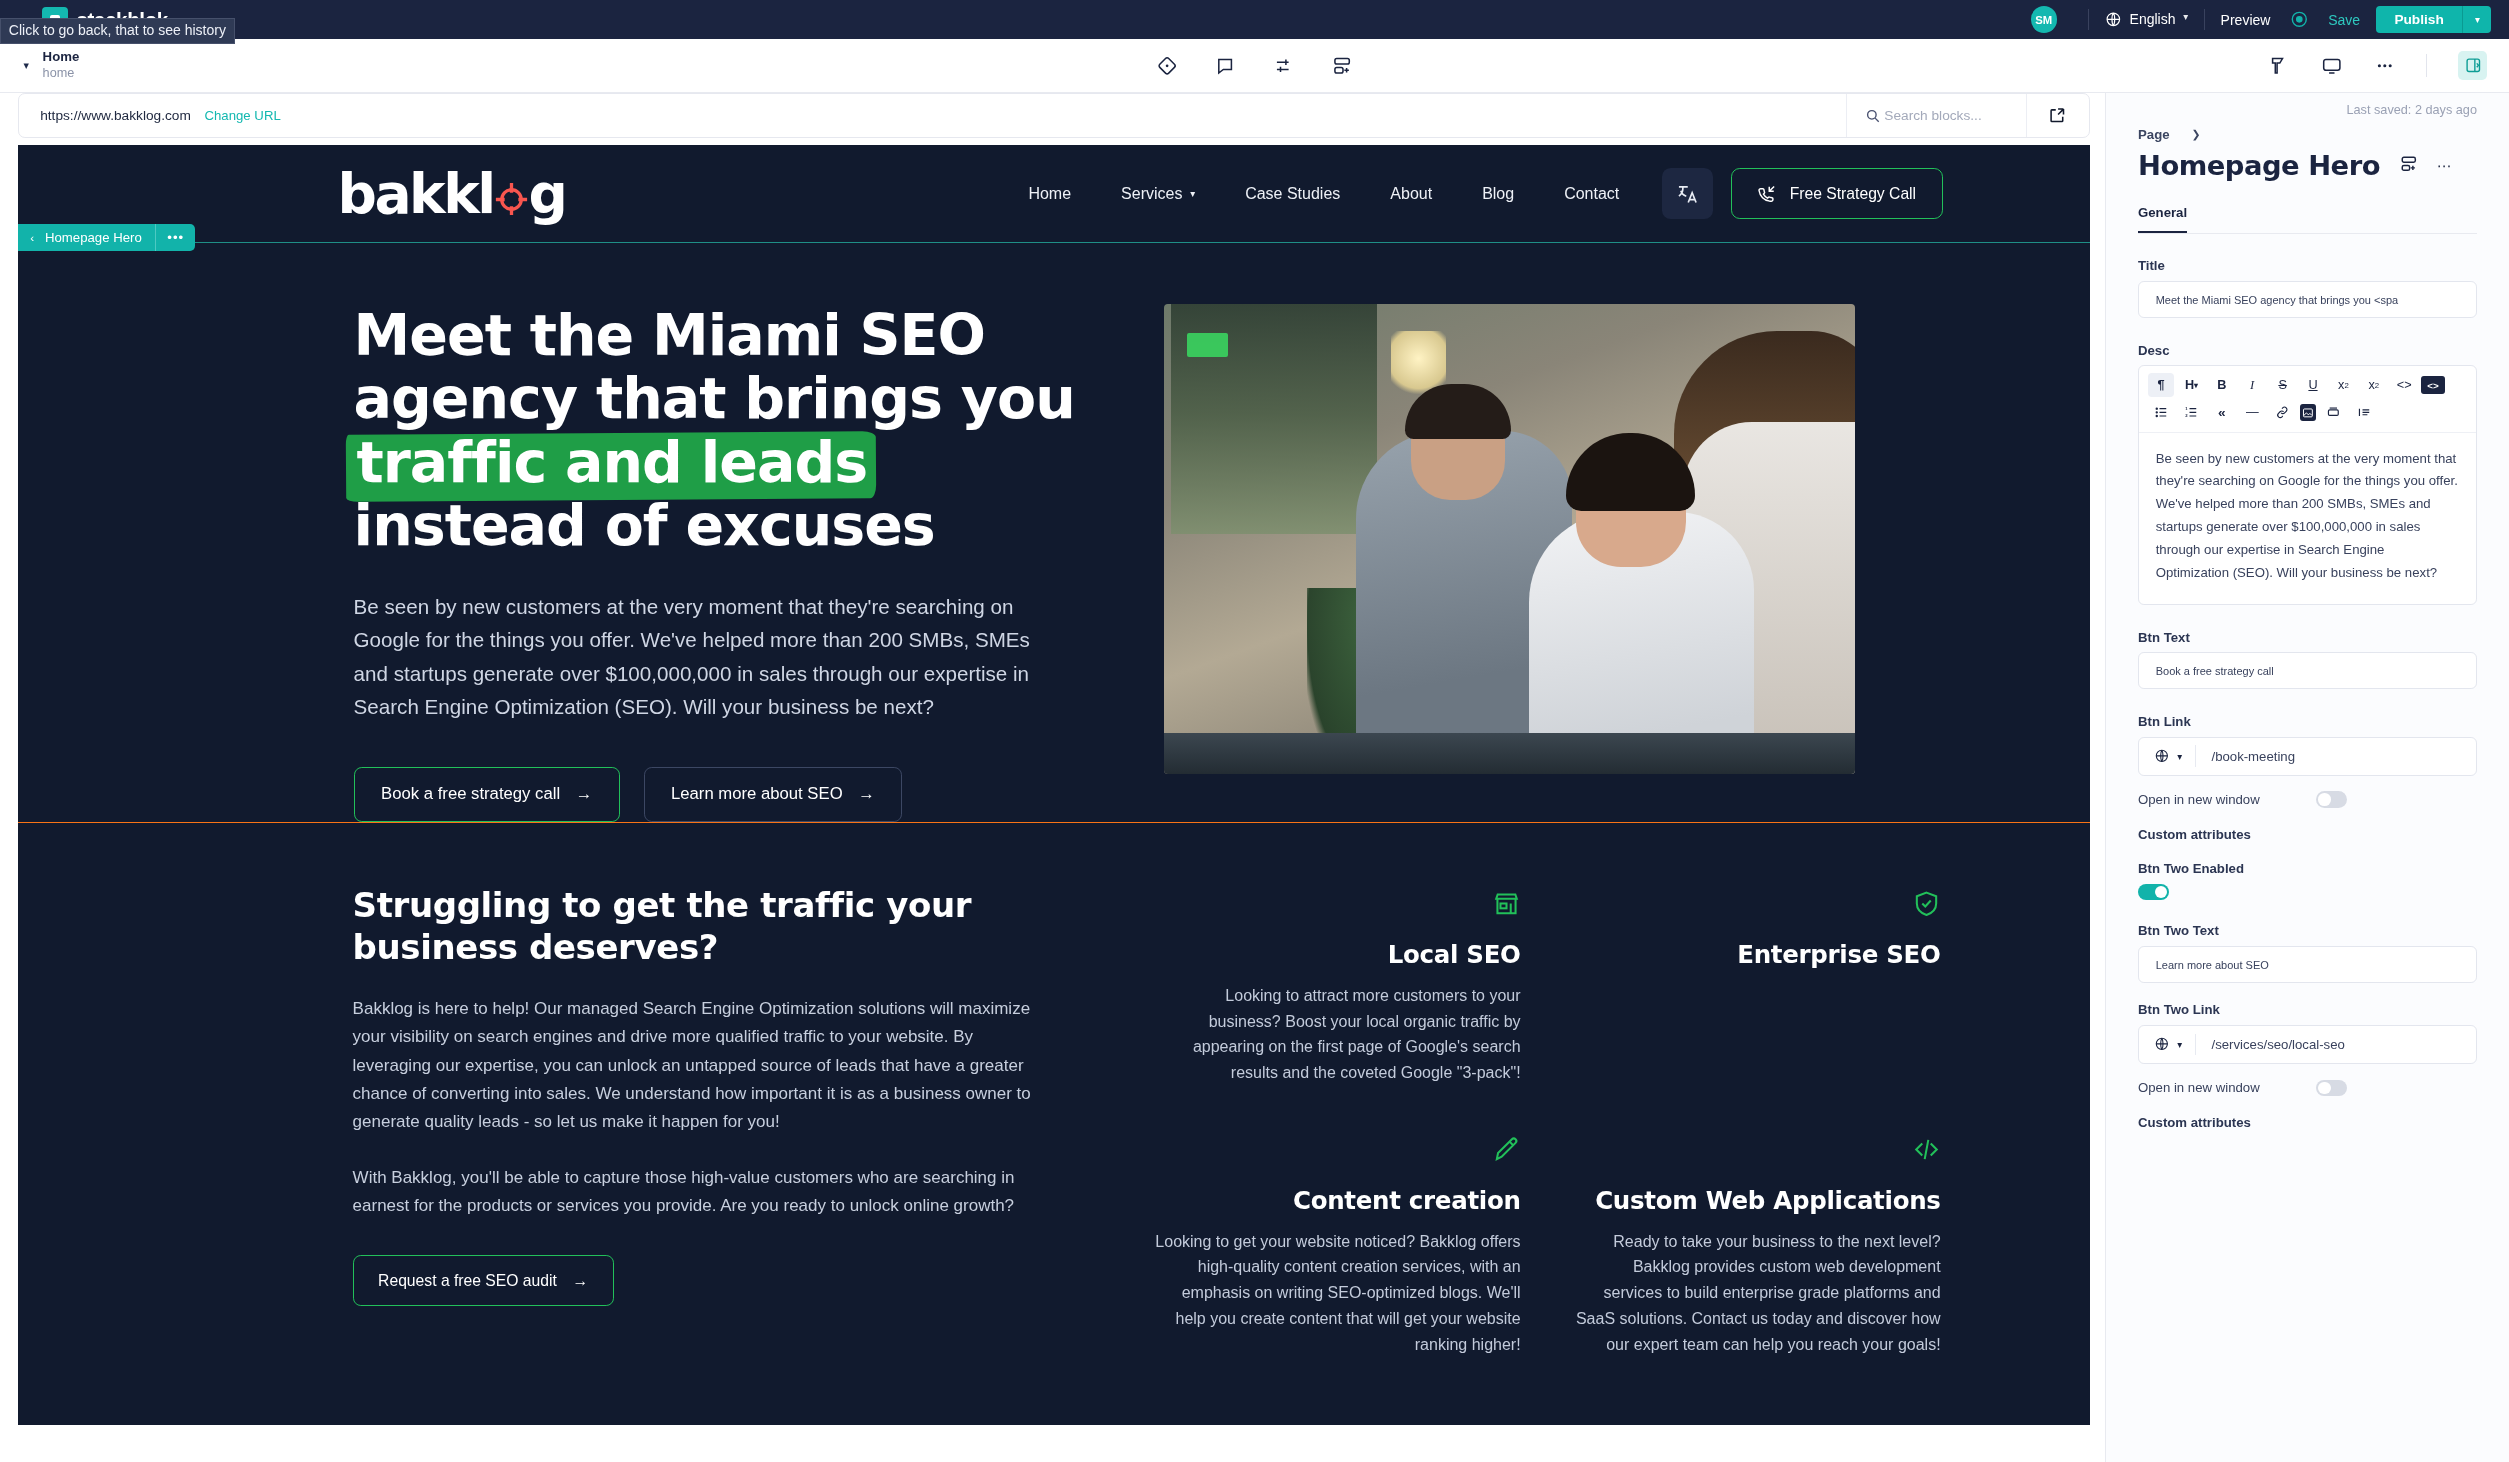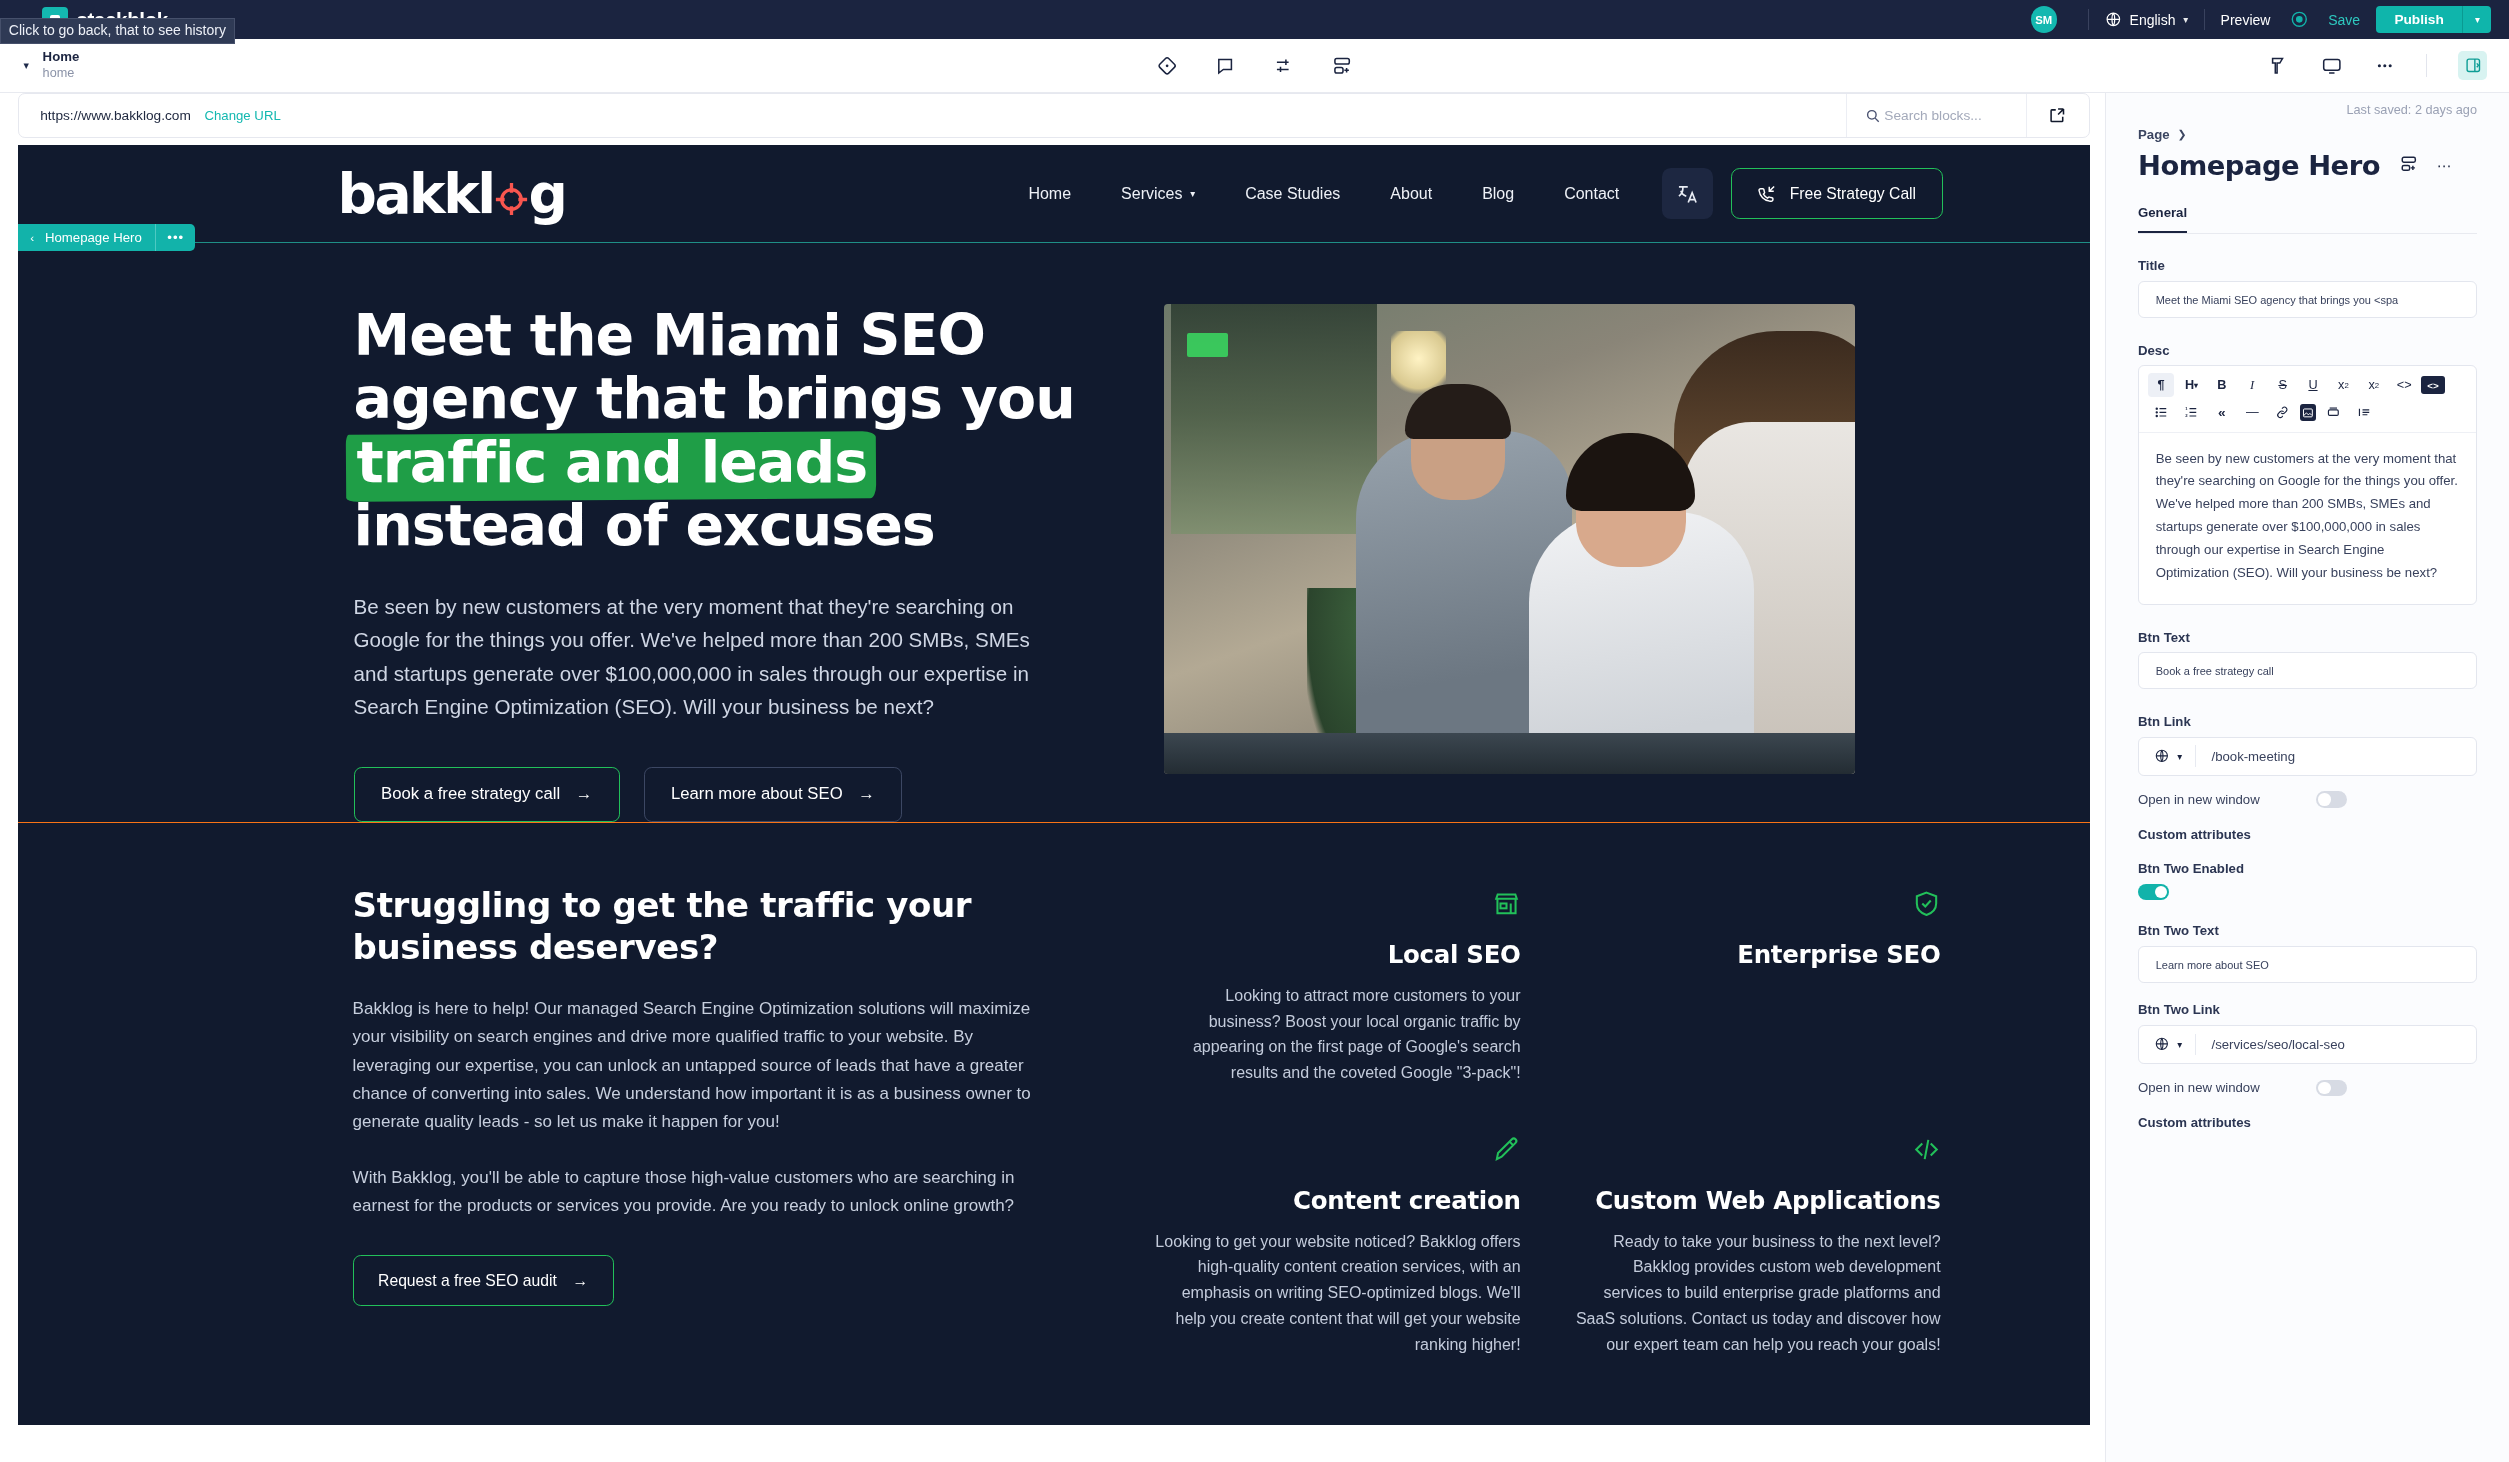--- a/index.html
+++ b/index.html
@@ -43,21 +43,21 @@
     gap: 0px; padding-right: 17.6px; height: 49px;
   }
   .avatar {
     width: 26.5px; height: 26.5px; border-radius: 50%;
     background: #14b8b0; color: #fff; font-size: 11.3px; font-weight: 700;
     display: flex; align-items: center; justify-content: center;
     margin-right: 15.7px;
   }
   .vdiv { width: 1px; height: 21.6px; background: #39425e; margin: 0 15.7px; }
   .lang {
-    display: flex; align-items: center; gap: 7.8px;
+    display: flex; gap: 7.8px;
     color: #fff; font-size: 14px;
   }
   .lang .chev { font-size: 9.8px; opacity: .9; }
   .tb-link { color: #ffffff; font-size: 14px; }
   .tb-save { color: #2ec9bf; font-size: 14px; margin-left: 19.6px; margin-right: 15.7px;}
   .ring-icon { margin-left: 19.6px; display:flex; }
   .publish-wrap { display: flex; align-items: stretch; height: 27.4px; }
   .publish-btn {
     background: #0fb5ab; color: #fff; font-size: 13.7px; font-weight: 600;
     padding: 0 18.6px; display: flex; align-items: center;
@@ -292,21 +292,21 @@
     background: #cfd3dd; border-radius: 3.9px; z-index: 18;
   }
 
   
   .rpanel {
     position: absolute; top: 93px; right: 0; width: 404px; height: 1369px;
     background: #fbfcfe; border-left: 1px solid #e8eaf0;
     padding: 0 32px; z-index: 25; overflow: hidden;
   }
   .saved { text-align: right; font-size: 12.7px; color: #9aa1b4; padding-top: 9.8px; }
-  .crumb { display: flex; align-items: center; gap: 8px; margin-top: 9.8px; }
+  .crumb { display: flex; align-items: center; gap: 22px; margin-top: 9.8px; }
   .crumb-t { font-size: 13.2px; font-weight: 600; color: #3b4561; }
   .crumb-c { font-size: 10.8px; color: #3b4561; }
   .rp-title-row { display: flex; align-items: center; gap: 18.6px; margin-top: 8.8px; }
   .rp-title { font-size: 27.4px; font-weight: 800; color: #1b2440; letter-spacing: -0.5px;
               font-family: "DejaVu Sans", sans-serif; }
   .rp-dots { color: #1b2440; letter-spacing: 1.5px; font-size: 14.7px; }
   .tabs { margin-top: 21.6px; border-bottom: 1px solid #e8eaf0; }
   .tab {
     display: inline-block; font-size: 13.2px; font-weight: 700; color: #1b2440;
     padding-bottom: 10.8px; border-bottom: 2px solid #1b2440;

